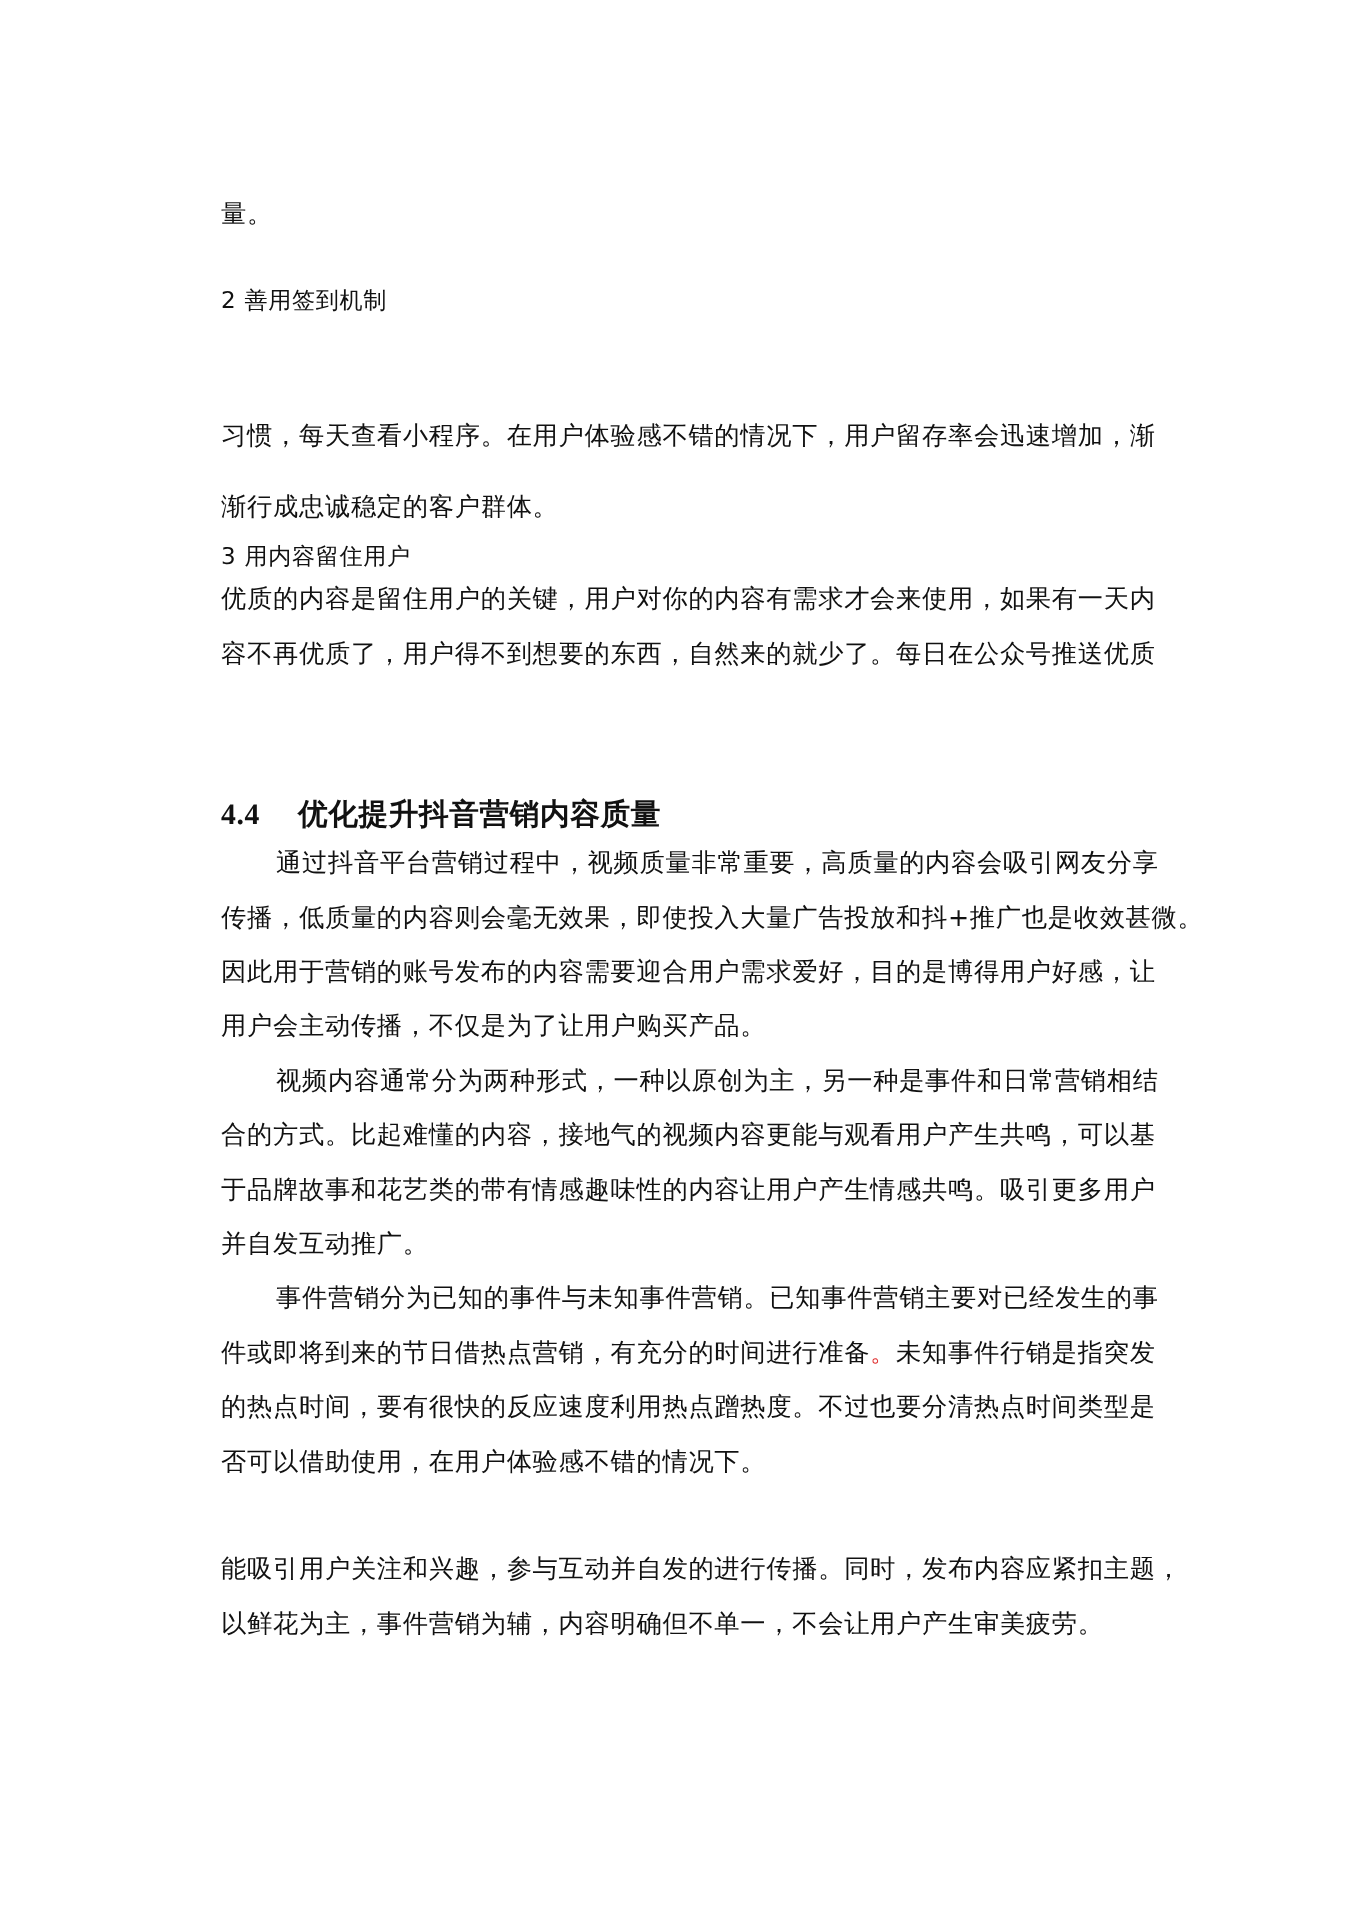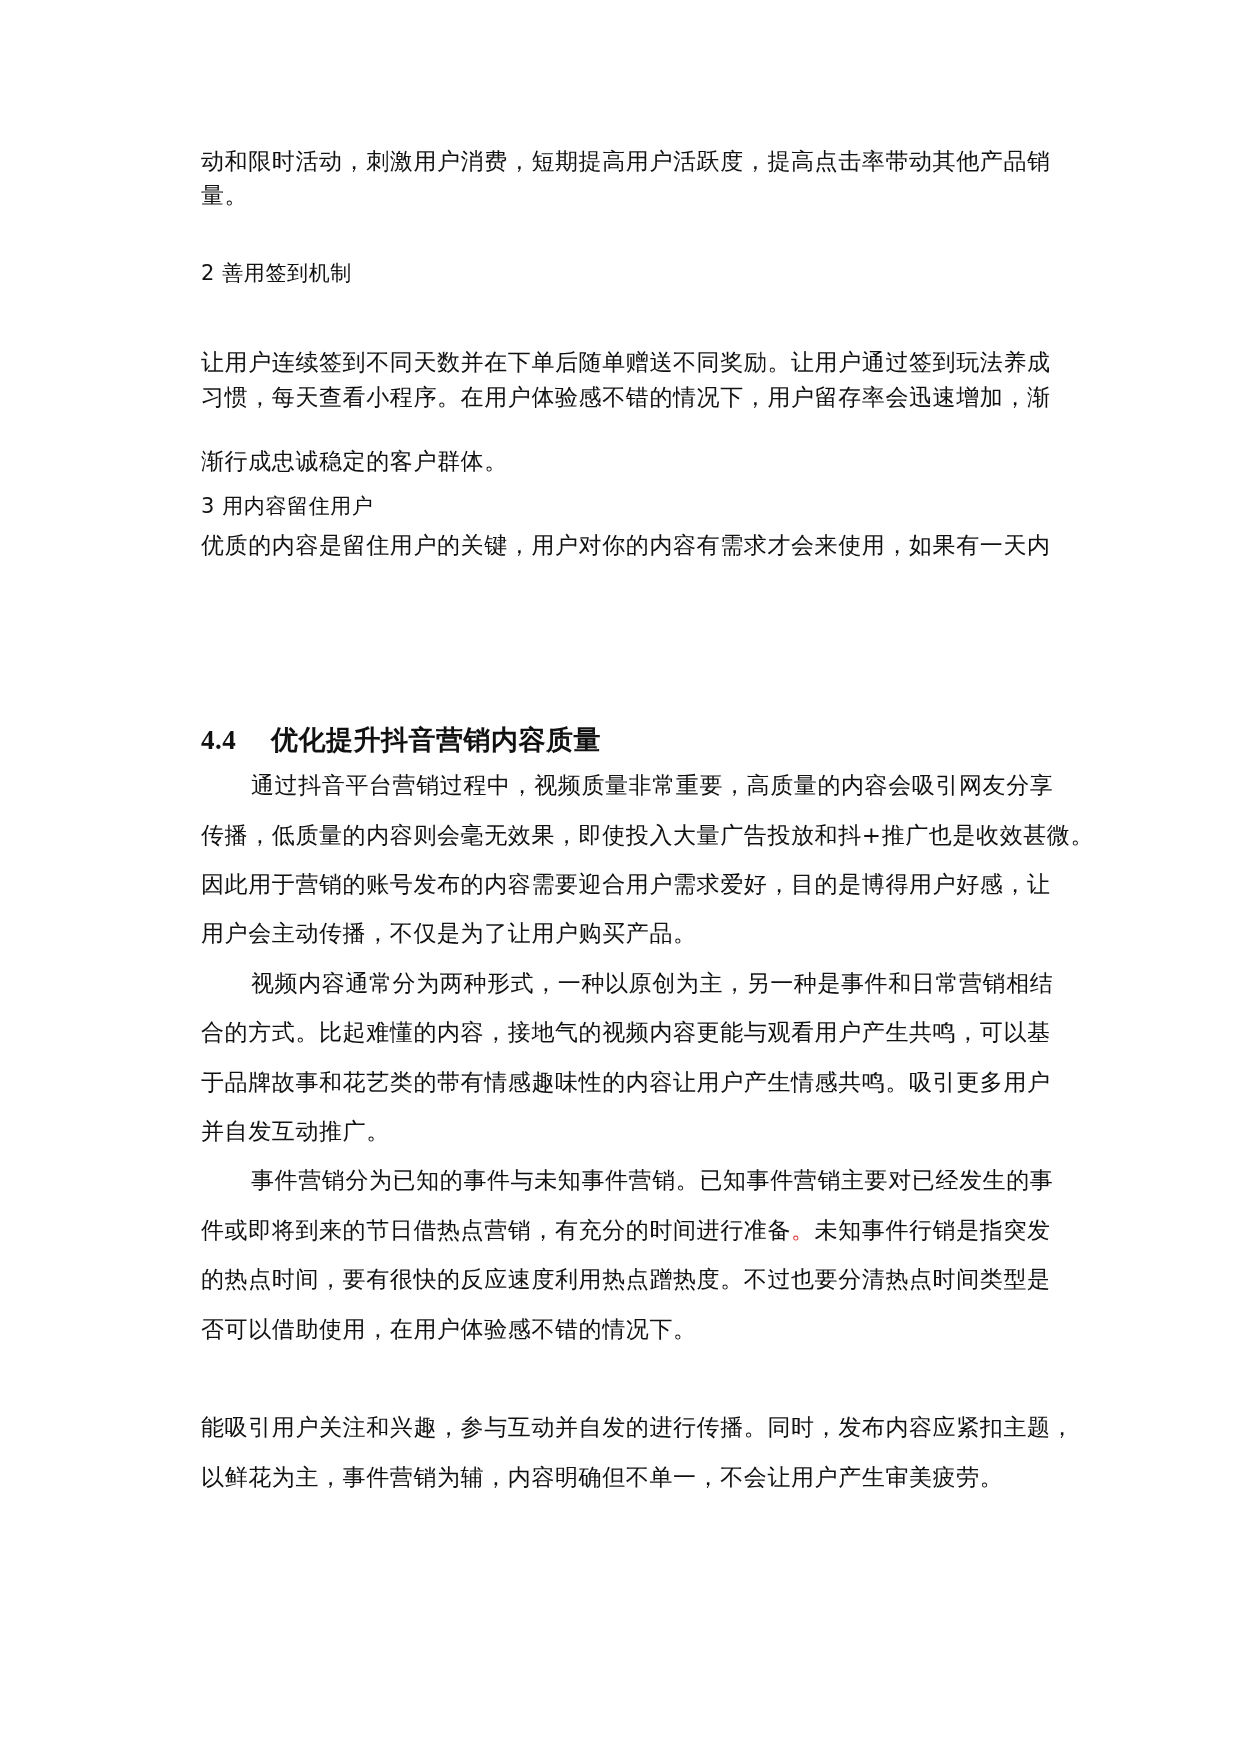--- a/index.html
+++ b/index.html
@@ -11,30 +11,29 @@
     .subhead { font-size: 21px; }
     .section { position: absolute; left: 201px; font-size: 27px; font-weight: bold; white-space: nowrap; letter-spacing: 0.5px; font-family: Liberation Serif, serif; }
     .section .num { display: inline-block; width: 70px; }
     .red { color: #e03030; }
   </style>
 </head>
 <body>
 
 <div class="page">
 
-  <div class="line" style="top:146px">动和限时活动，刺激用户消费，短期提高用户活跃度，提高点击率带动其他产品销</div>
   <div class="line" style="top:180px">量。</div>
 
   <div class="line subhead" style="top:258px">2 善用签到机制</div>
-  <div class="line" style="top:347px">让用户连续签到不同天数并在下单后随单赠送不同奖励。让用户通过签到玩法养成</div>
   <div class="line" style="top:382px">习惯，每天查看小程序。在用户体验感不错的情况下，用户留存率会迅速增加，渐</div>
   <div class="line" style="top:446px">渐行成忠诚稳定的客户群体。</div>
 
   <div class="line subhead" style="top:491px">3 用内容留住用户</div>
   <div class="line" style="top:530px">优质的内容是留住用户的关键，用户对你的内容有需求才会来使用，如果有一天内</div>
+  <div class="line" style="top:580px">容不再优质了，用户得不到想要的东西，自然来的就少了。每日在公众号推送优质</div>
 
   <div class="section" style="top:722px">
     <span class="num">4.4</span><span>优化提升抖音营销内容质量</span>
   </div>
 
   <div class="line indent" style="top:770px">通过抖音平台营销过程中，视频质量非常重要，高质量的内容会吸引网友分享</div>
   <div class="line" style="top:820px">传播，低质量的内容则会毫无效果，即使投入大量广告投放和抖+推广也是收效甚微。</div>
   <div class="line" style="top:869px">因此用于营销的账号发布的内容需要迎合用户需求爱好，目的是博得用户好感，让</div>
   <div class="line" style="top:918px">用户会主动传播，不仅是为了让用户购买产品。</div>
 

